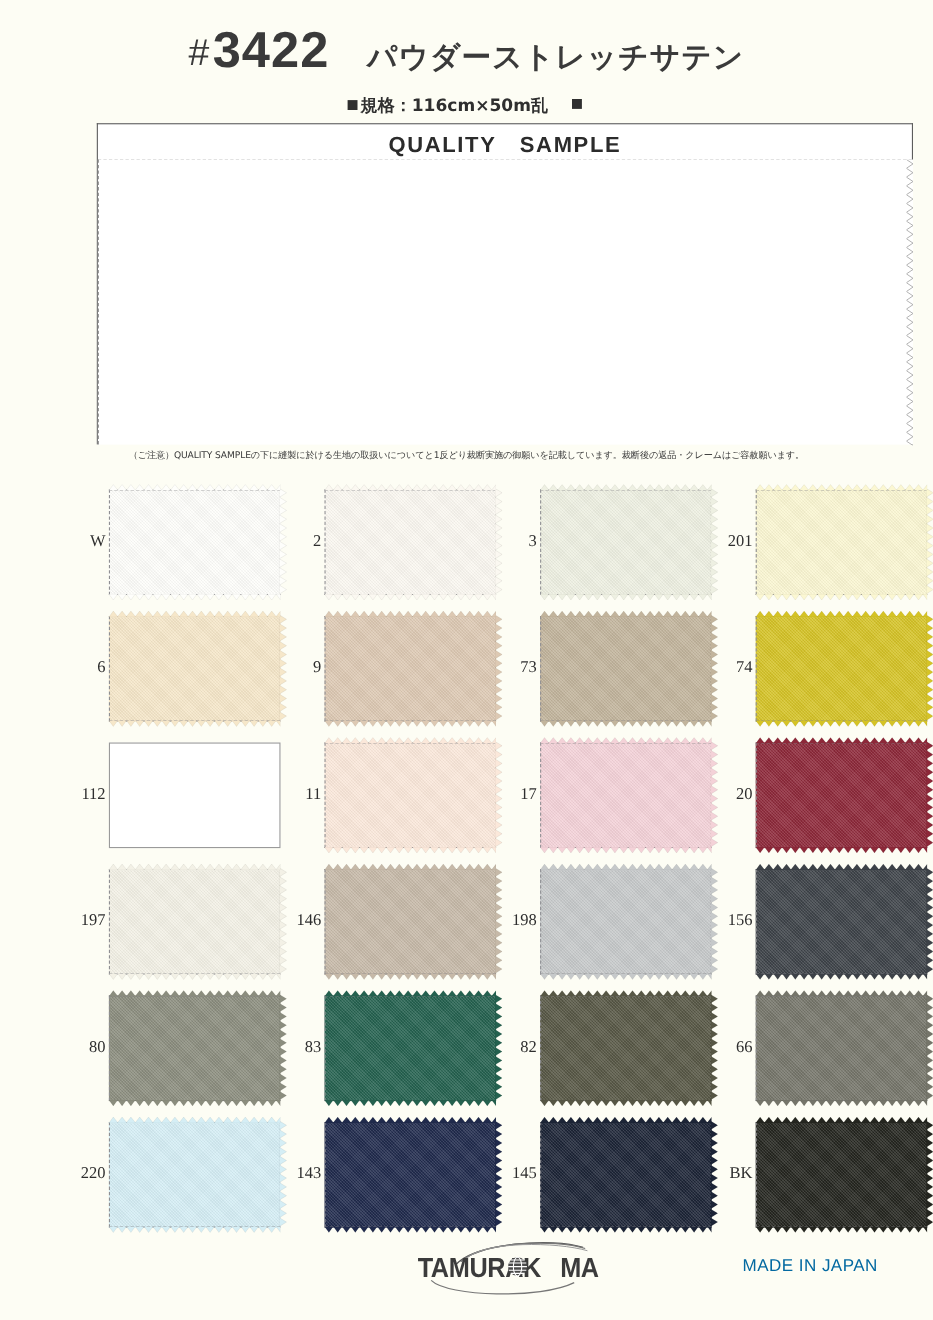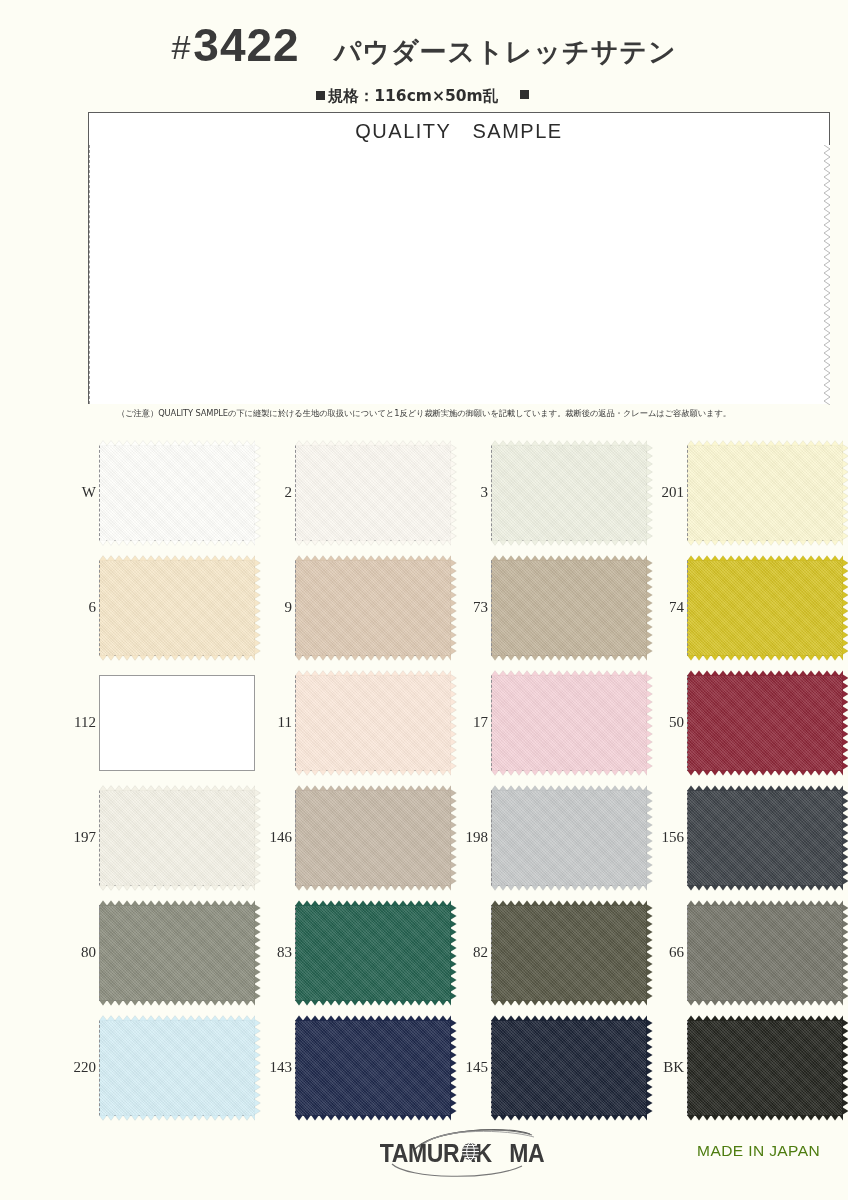--- a/index.html
+++ b/index.html
@@ -88,21 +88,21 @@
     border-left: 1.5px solid #5d5d5d;
     border-right: 1.5px solid #5d5d5d;
     box-sizing: border-box;
   }
   .qs-title {
     position: absolute;
     top: 6px;
     left: 0; right: 0;
     text-align: center;
     font-size: 20px;
-    font-weight: normal;
+    font-weight: bold;
     letter-spacing: 1.5px;
     color: #2b2b2b;
   }
   
   .qs-dash {
     position: absolute;
     left: 1px; right: 1px;
     top: 33px;
     height: 0;
     border-top: 1.2px dashed #8a8a8a;
@@ -248,25 +248,25 @@
     width: 19px;
     height: 19px;
   }
   .logo-swoosh {
     position: absolute;
     left: 0; top: 0;
     width: 200px; height: 50px;
   }
   .made-in {
     position: absolute;
-    right: 28px;
+    right: 50px;
     top: 16px;
     font-size: 15.5px;
     letter-spacing: 0.4px;
-    color: #4d7c0f;
+    color: #0369a1;
   }
 </style>
 </head>
 <body style="background: rgb(253, 253, 244);">
 
 <div class="header">
   <div class="title-row">
     <div class="product-code">
       <span class="hash">#</span>
         <span>3422</span>
@@ -442,21 +442,21 @@
         </svg>
         <svg class="pinked-bottom" viewBox="0 0 156 6" preserveAspectRatio="none">
           <path d="M0,0 L4,5.5 L8,0 L12,5.5 L16,0 L20,5.5 L24,0 L28,5.5 L32,0 L36,5.5 L40,0 L44,5.5 L48,0 L52,5.5 L56,0 L60,5.5 L64,0 L68,5.5 L72,0 L76,5.5 L80,0 L84,5.5 L88,0 L92,5.5 L96,0 L100,5.5 L104,0 L108,5.5 L112,0 L116,5.5 L120,0 L124,5.5 L128,0 L132,5.5 L136,0 L140,5.5 L144,0 L148,5.5 L152,0 L156,5.5 L156,0 L0,0 Z" fill="#f4d2d8" stroke="rgba(0,0,0,0.10)" stroke-width="0.5"></path>
         </svg>
         <svg class="pinked-top" viewBox="0 0 156 6" preserveAspectRatio="none">
           <path d="M0,6  L4,0.5 L8,5.5 L12,0.5 L16,5.5 L20,0.5 L24,5.5 L28,0.5 L32,5.5 L36,0.5 L40,5.5 L44,0.5 L48,5.5 L52,0.5 L56,5.5 L60,0.5 L64,5.5 L68,0.5 L72,5.5 L76,0.5 L80,5.5 L84,0.5 L88,5.5 L92,0.5 L96,5.5 L100,0.5 L104,5.5 L108,0.5 L112,5.5 L116,0.5 L120,5.5 L124,0.5 L128,5.5 L132,0.5 L136,5.5 L140,0.5 L144,5.5 L148,0.5 L152,5.5 L156,0.5 L156,6 Z" fill="#f4d2d8" stroke="rgba(0,0,0,0.10)" stroke-width="0.5"></path>
         </svg>
       </div>
     </div>
     <div class="cell">
-      <div class="cell-label">50</div>
+      <div class="cell-label">20</div>
       <div class="swatch-holder">
         <div class="swatch fabric" style="background: rgb(141, 40, 57);"></div>
         <svg class="pinked-right" viewBox="0 0 7 98" preserveAspectRatio="none">
           <path d="M0,0 L6.5,4 L0,8 L6.5,12 L0,16 L6.5,20 L0,24 L6.5,28 L0,32 L6.5,36 L0,40 L6.5,44 L0,48 L6.5,52 L0,56 L6.5,60 L0,64 L6.5,68 L0,72 L6.5,76 L0,80 L6.5,84 L0,88 L6.5,92 L0,96 L0,98 L0,0 Z" fill="#8d2839" stroke="rgba(0,0,0,0.12)" stroke-width="0.5"></path>
         </svg>
         <svg class="pinked-bottom" viewBox="0 0 156 6" preserveAspectRatio="none">
           <path d="M0,0 L4,5.5 L8,0 L12,5.5 L16,0 L20,5.5 L24,0 L28,5.5 L32,0 L36,5.5 L40,0 L44,5.5 L48,0 L52,5.5 L56,0 L60,5.5 L64,0 L68,5.5 L72,0 L76,5.5 L80,0 L84,5.5 L88,0 L92,5.5 L96,0 L100,5.5 L104,0 L108,5.5 L112,0 L116,5.5 L120,0 L124,5.5 L128,0 L132,5.5 L136,0 L140,5.5 L144,0 L148,5.5 L152,0 L156,5.5 L156,0 L0,0 Z" fill="#8d2839" stroke="rgba(0,0,0,0.10)" stroke-width="0.5"></path>
         </svg>
         <svg class="pinked-top" viewBox="0 0 156 6" preserveAspectRatio="none">
           <path d="M0,6  L4,0.5 L8,5.5 L12,0.5 L16,5.5 L20,0.5 L24,5.5 L28,0.5 L32,5.5 L36,0.5 L40,5.5 L44,0.5 L48,5.5 L52,0.5 L56,5.5 L60,0.5 L64,5.5 L68,0.5 L72,5.5 L76,0.5 L80,5.5 L84,0.5 L88,5.5 L92,0.5 L96,5.5 L100,0.5 L104,5.5 L108,0.5 L112,5.5 L116,0.5 L120,5.5 L124,0.5 L128,5.5 L132,0.5 L136,5.5 L140,0.5 L144,5.5 L148,0.5 L152,5.5 L156,0.5 L156,6 Z" fill="#8d2839" stroke="rgba(0,0,0,0.10)" stroke-width="0.5"></path>

